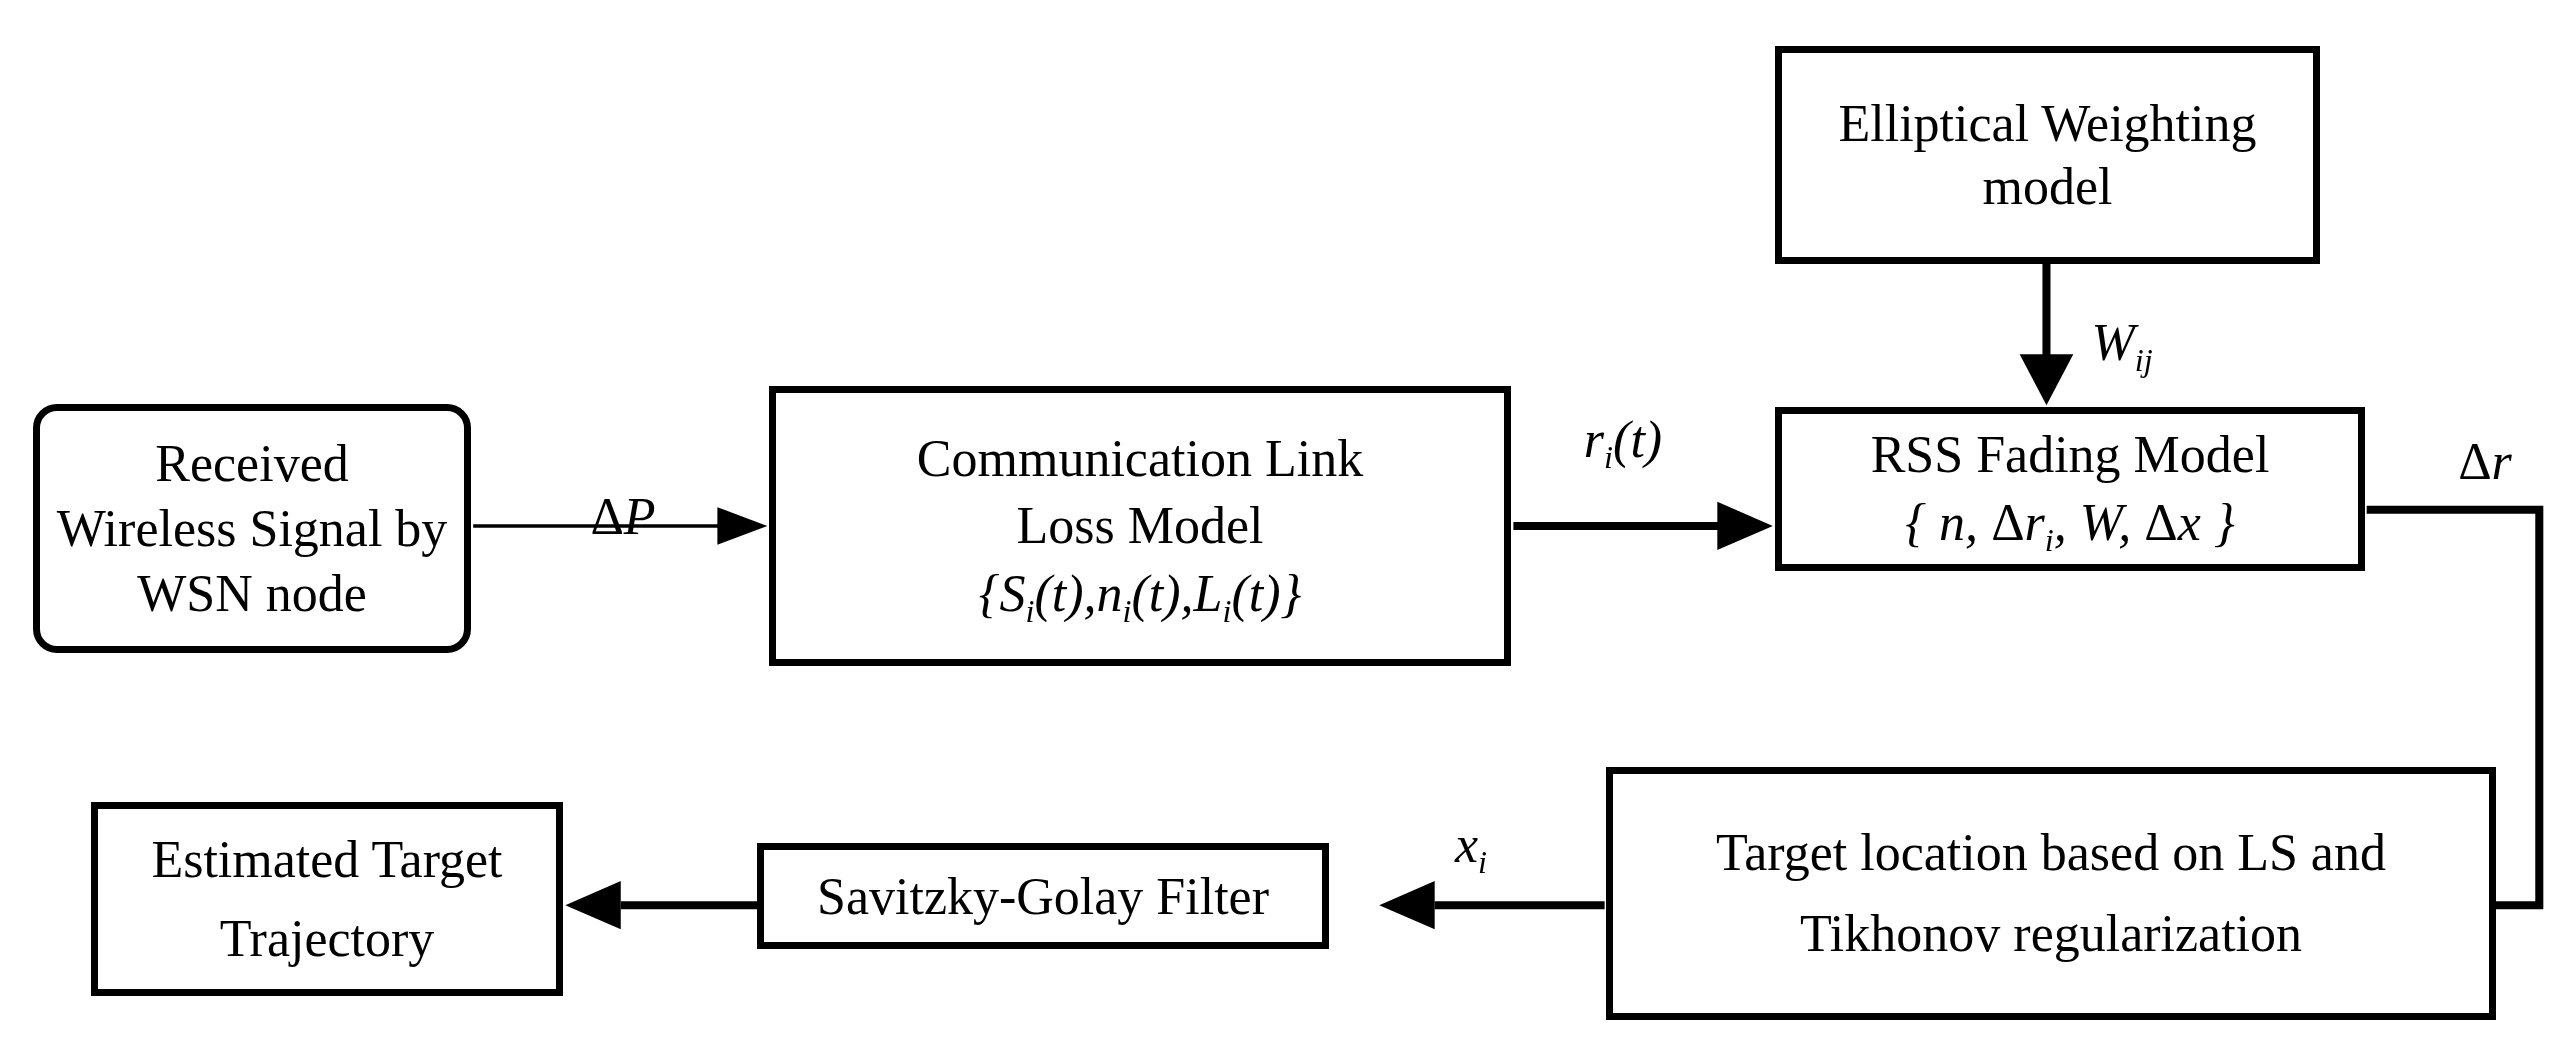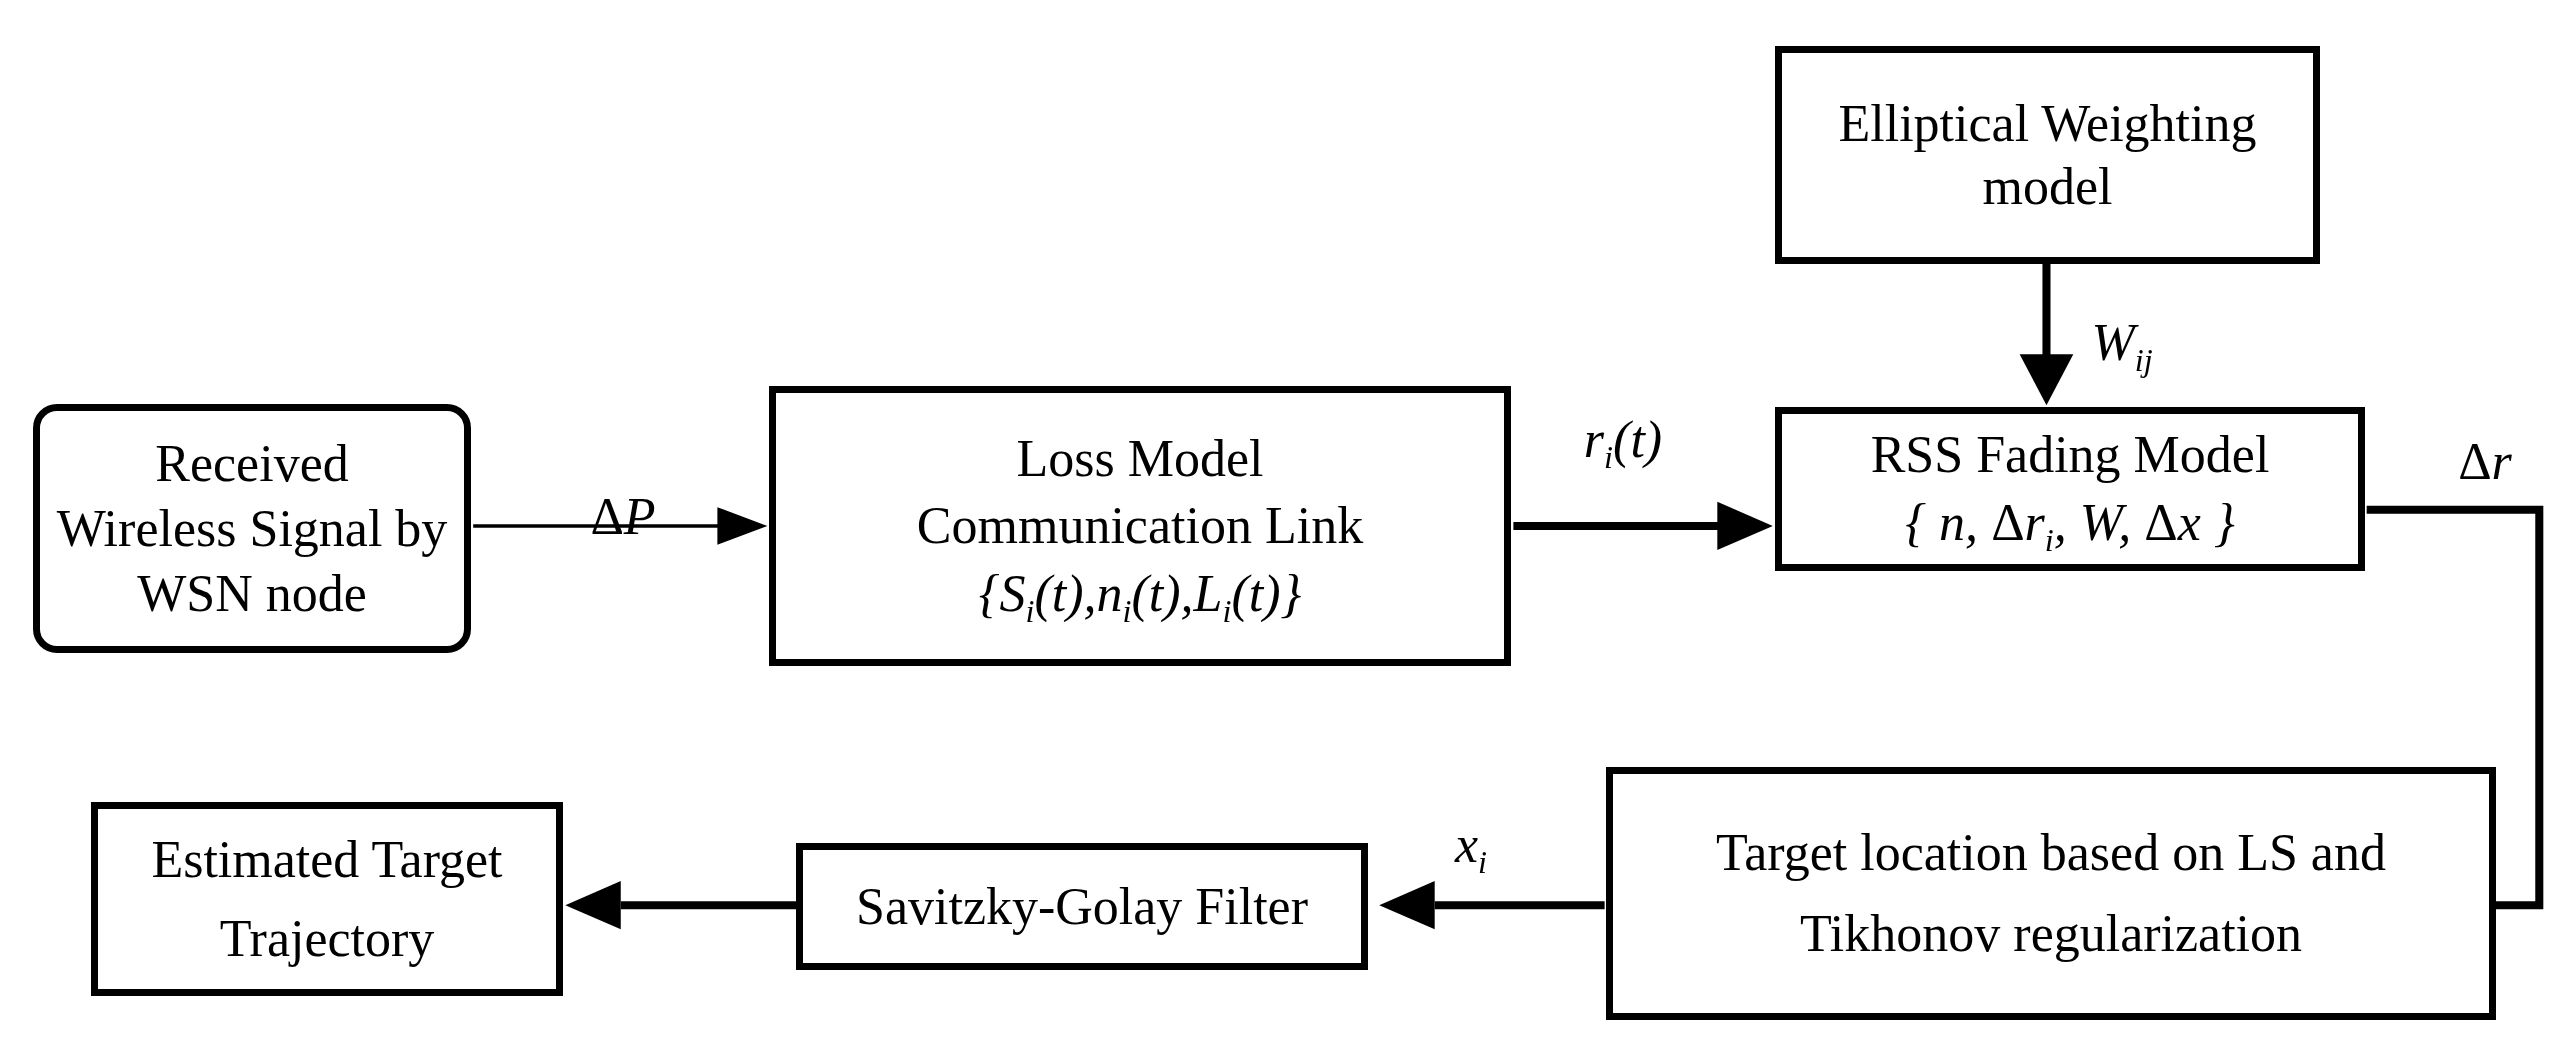--- a/index.html
+++ b/index.html
@@ -33,21 +33,21 @@
     text-align: center;
     font-size: 52px;
     line-height: 1.25;
     white-space: pre-line;
   }
   #box-received  { left: 33px;   top: 404px; width: 438px; height: 249px; border-radius: 24px; }
   #box-comm      { left: 769px;  top: 386px; width: 742px; height: 280px; line-height: 1.3; }
   #box-elliptical{ left: 1775px; top: 10px;  width: 545px; height: 218px; line-height: 1.22; margin-top: 36px; }
   #box-rss       { left: 1775px; top: 407px; width: 590px; height: 164px; line-height: 1.3; }
   #box-target    { left: 1606px; top: 767px; width: 890px; height: 253px; line-height: 1.55; }
-  #box-savitzky  { left: 796px;  top: 843px; width: 572px; height: 127px; }
+  #box-savitzky  { left: 757px;  top: 843px; width: 572px; height: 106px; }
   #box-estimated { left: 91px;  top: 802px; width: 472px; height: 194px; line-height: 1.52; }
 
   .alabel {
     position: absolute;
     font-size: 52px;
     font-style: italic;
     transform: translate(-50%, -50%);
     white-space: nowrap;
   }
   #label-dp  { left: 623px;  top: 489px; margin-top: 27px; }
@@ -96,22 +96,22 @@
     </g>
   </svg>
 
   <div class="box" id="box-received">
     <div>Received
 Wireless Signal by
 WSN node</div>
   </div>
 
   <div class="box" id="box-comm">
+    <div>Communication Link</div>
     <div>Loss Model</div>
-    <div>Communication Link</div>
     <div class="math">{S<sub>i</sub>(t),n<sub>i</sub>(t),L<sub>i</sub>(t)}</div>
   </div>
 
   <div class="box" id="box-elliptical">
     <div>Elliptical Weighting
 model</div>
   </div>
 
   <div class="box" id="box-rss">
     <div>RSS Fading Model</div>

